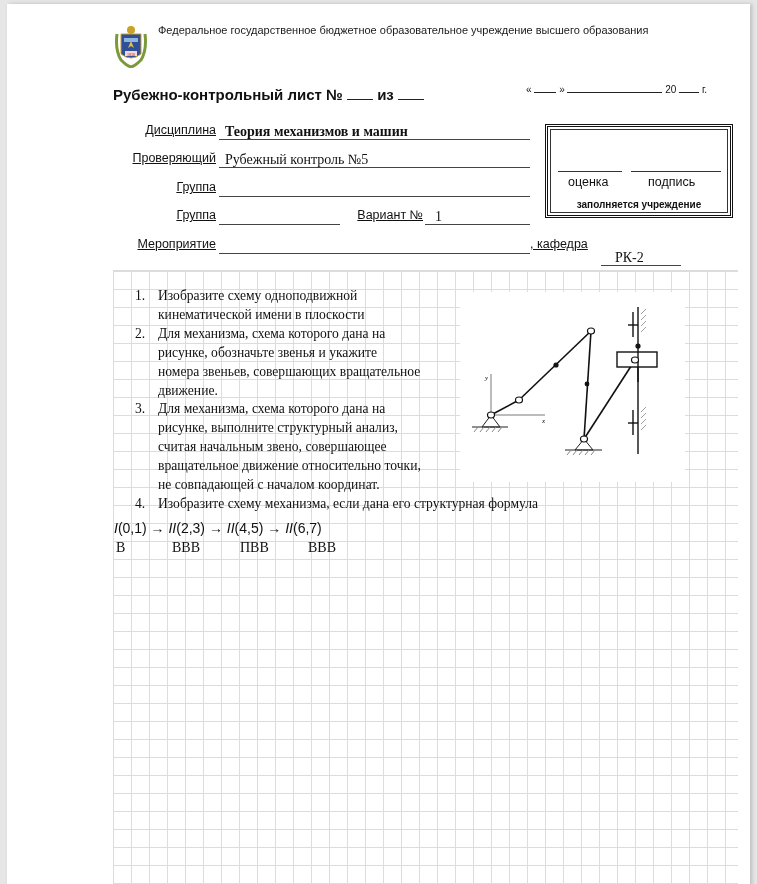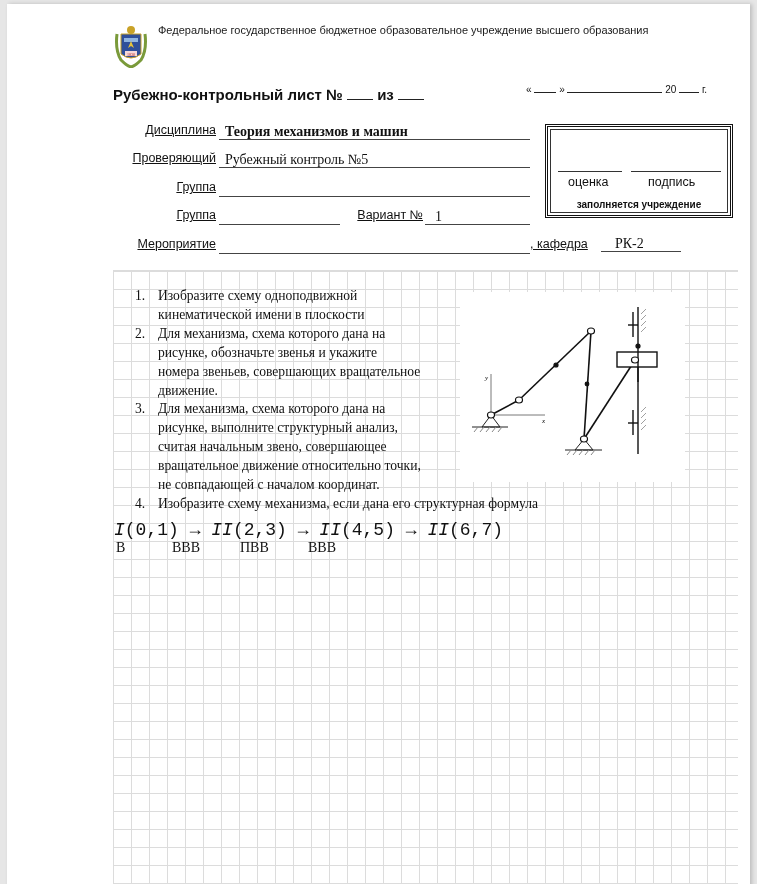--- a/index.html
+++ b/index.html
@@ -34,21 +34,21 @@
     background-image:
       linear-gradient(to right, #dcdcdc 1px, transparent 1px),
       linear-gradient(to bottom, #dcdcdc 1px, transparent 1px);
     background-size: 18px 18px;
     border-top: 1px solid #dcdcdc;
   }
   .tasks { left: 135px; top: 287px; font-family: "Liberation Serif", serif; font-size: 13.6px; line-height: 18.9px; }
   .task { display: flex; }
   .task .num { width: 23px; flex: none; }
   .task .txt { white-space: pre-line; }
-  .formula { left: 114px; top: 520px; font-family: Liberation Mono, monospace; font-size: 18px; white-space: nowrap; }
+  .formula { left: 114px; top: 520px; font-family: Liberation Sans, sans-serif; font-size: 14px; white-space: nowrap; }
   .formula i { font-style: italic; }
   .pairs { left: 116px; top: 540px; font-family: "Liberation Serif", serif; font-size: 14px; }
   .pairs span { position: absolute; white-space: nowrap; }
   .mech { left: 460px; top: 292px; width: 225px; height: 190px; background: #fff; }
 </style>
 </head>
 <body>
 
 <div class="page"></div>
 
@@ -103,21 +103,21 @@
 <div class="abs flabel" style="left:340px; top:208px; width:83px;">Вариант №</div>
 <div class="abs fline" style="left:425px; top:208px; width:105px;">
   <span class="fval" style="left:10px">1</span>
 </div>
 
 <div class="abs flabel" style="left:100px; top:237px; width:116px;">Мероприятие</div>
 <div class="abs fline" style="left:219px; top:237px; width:311px;">
   <span class="fval"></span>
 </div>
 <div class="abs flabel" style="left:530px; top:237px; text-align:left;">, кафедра</div>
-<div class="abs fline" style="left:601px; top:235px; width:80px;">
+<div class="abs fline" style="left:601px; top:249px; width:80px;">
   <span class="fval" style="left:14px">РК-2</span>
 </div>
 
 <div class="abs stamp">
   <div class="ln" style="left:10px; width:64px;"></div>
   <div class="ln" style="left:83px; width:90px;"></div>
   <div class="lbl" style="left:20px;">оценка</div>
   <div class="lbl" style="left:100px;">подпись</div>
   <div class="note">заполняется учреждение</div>
 </div>

